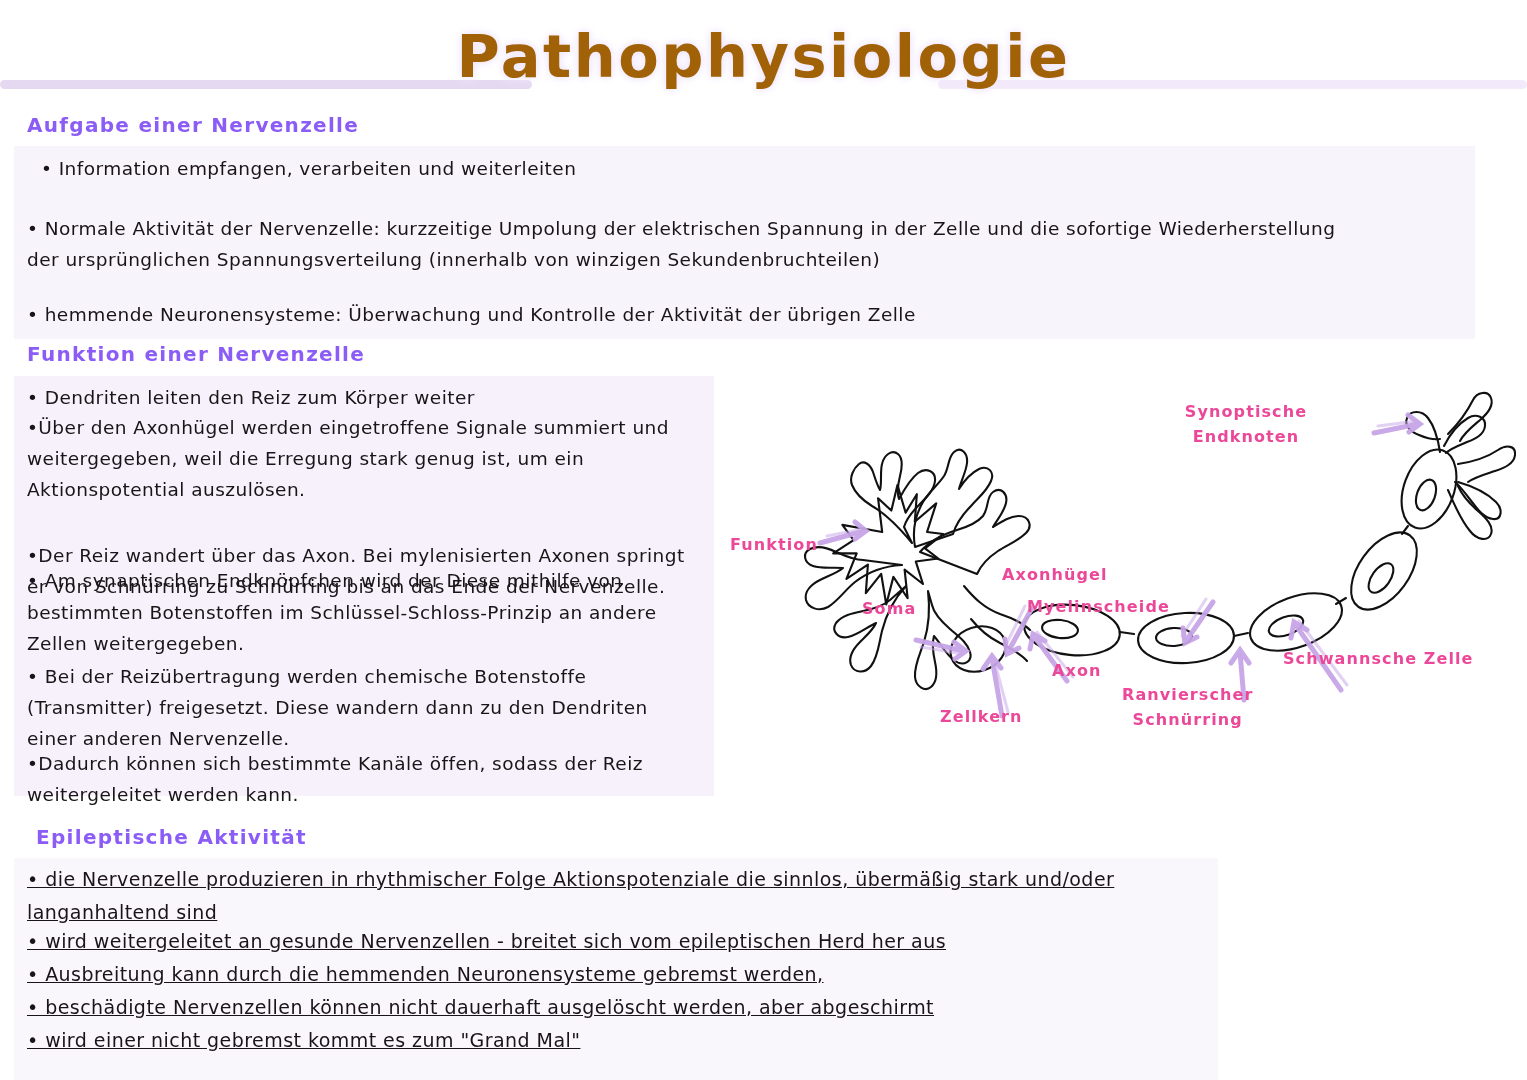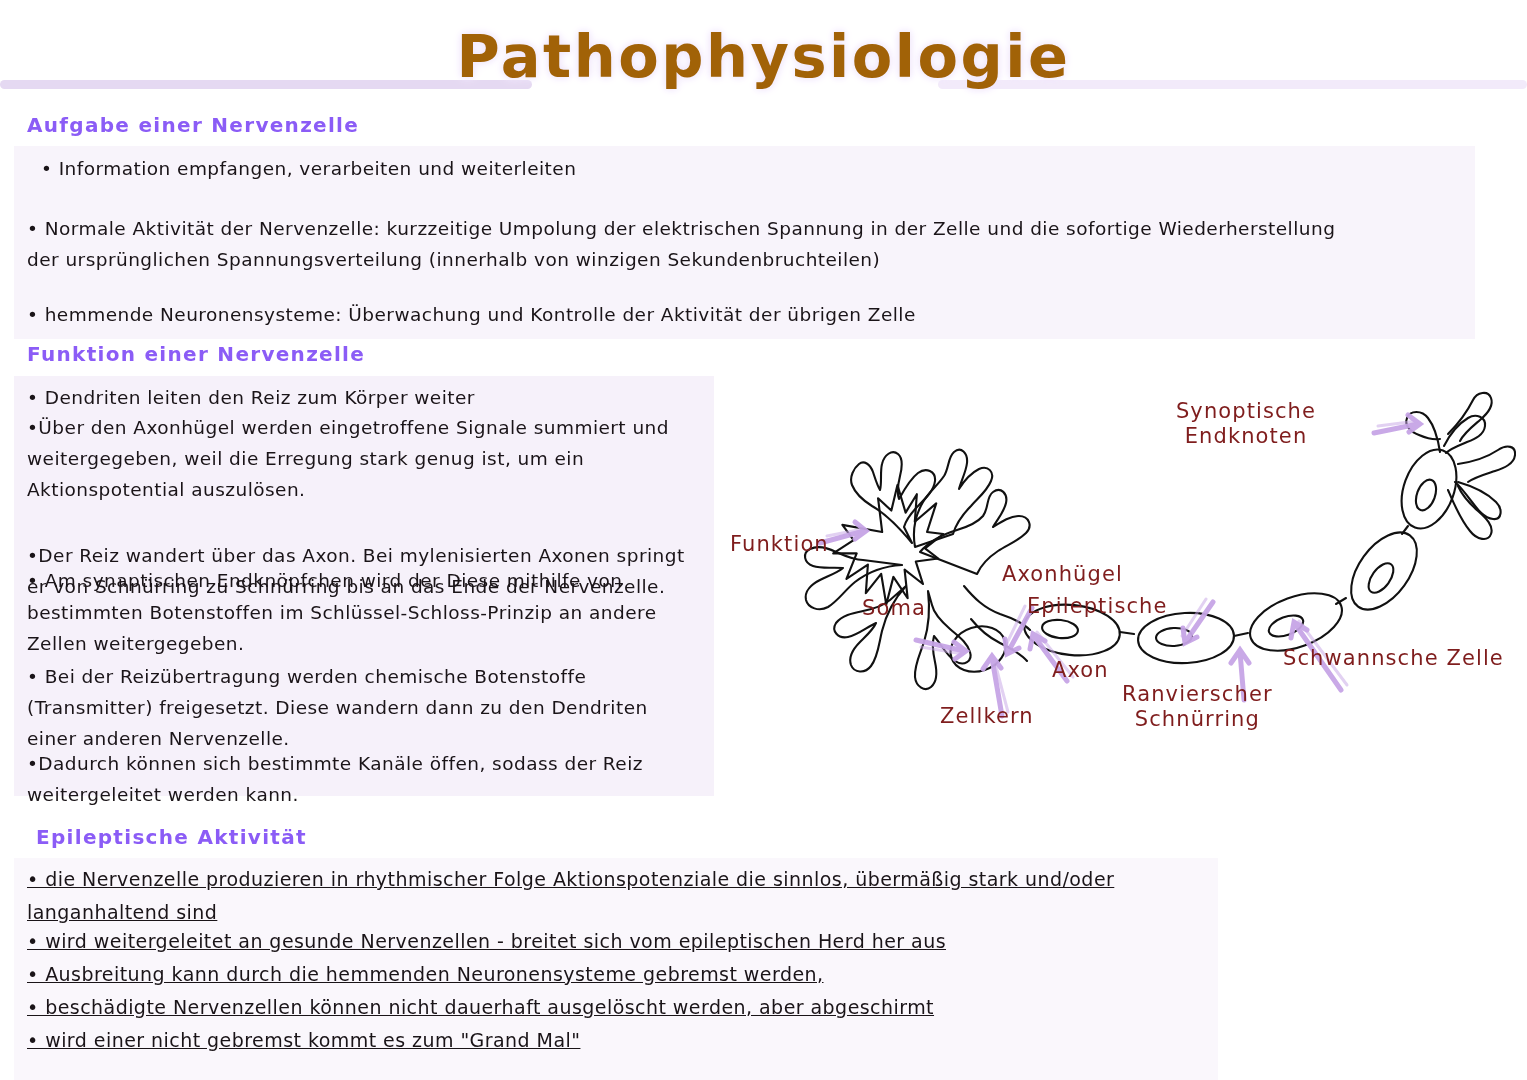--- a/index.html
+++ b/index.html
@@ -81,25 +81,25 @@
 
   
   #neuron-figure {
     position: absolute;
     left: 716px; top: 386px;
     width: 800px; height: 400px;
   }
   #neuron-figure svg { display: block; }
   .dlabel {
     position: absolute;
-    font-size: 21px;
+    font-size: 16px;
     line-height: 25px;
     letter-spacing: 1.1px;
-    font-weight: 400;
-    color: #7f1d1d;
+    font-weight: 700;
+    color: #ec4899;
     white-space: pre-line;
   }
 </style>
 </head>
 <body>
 
 <div id="title-bar">
   <div id="title-rule-left"></div>
   <div id="title-rule-right"></div>
   <div id="page-title">Pathophysiologie</div>
@@ -303,21 +303,21 @@
       <path d="M658 47 L702 38"></path>
         <path d="M692 29 L704 38 L693 46"></path>
       <path d="M662 40 L701 35" stroke-width="3" opacity="0.55"></path>
     </g>
   </svg>
 
   <div class="dlabel" style="left:14px; top:146px;">Funktion</div>
 
   <div class="dlabel" style="left:224px; top:318px;">Zellkern</div>
   <div class="dlabel" style="left:286px; top:176px;">Axonhügel</div>
-  <div class="dlabel" style="left:311px; top:208px;">Epileptische</div>
+  <div class="dlabel" style="left:311px; top:208px;">Myelinscheide</div>
   <div class="dlabel" style="left:336px; top:272px;text-align:right;">Axon</div>
   <div class="dlabel" style="left:406px; top:296px; text-align:center;">Ranvierscher
 Schnürring</div>
   <div class="dlabel" style="left:567px; top:260px;">Schwannsche Zelle</div>
   <div class="dlabel" style="left:450px; top:13px; text-align:center; width:160px;">Synoptische
 Endknoten</div>
 </div>
 
 <div class="dlabel" style="position:absolute; left:862px; top:596px;">Soma</div>
 

